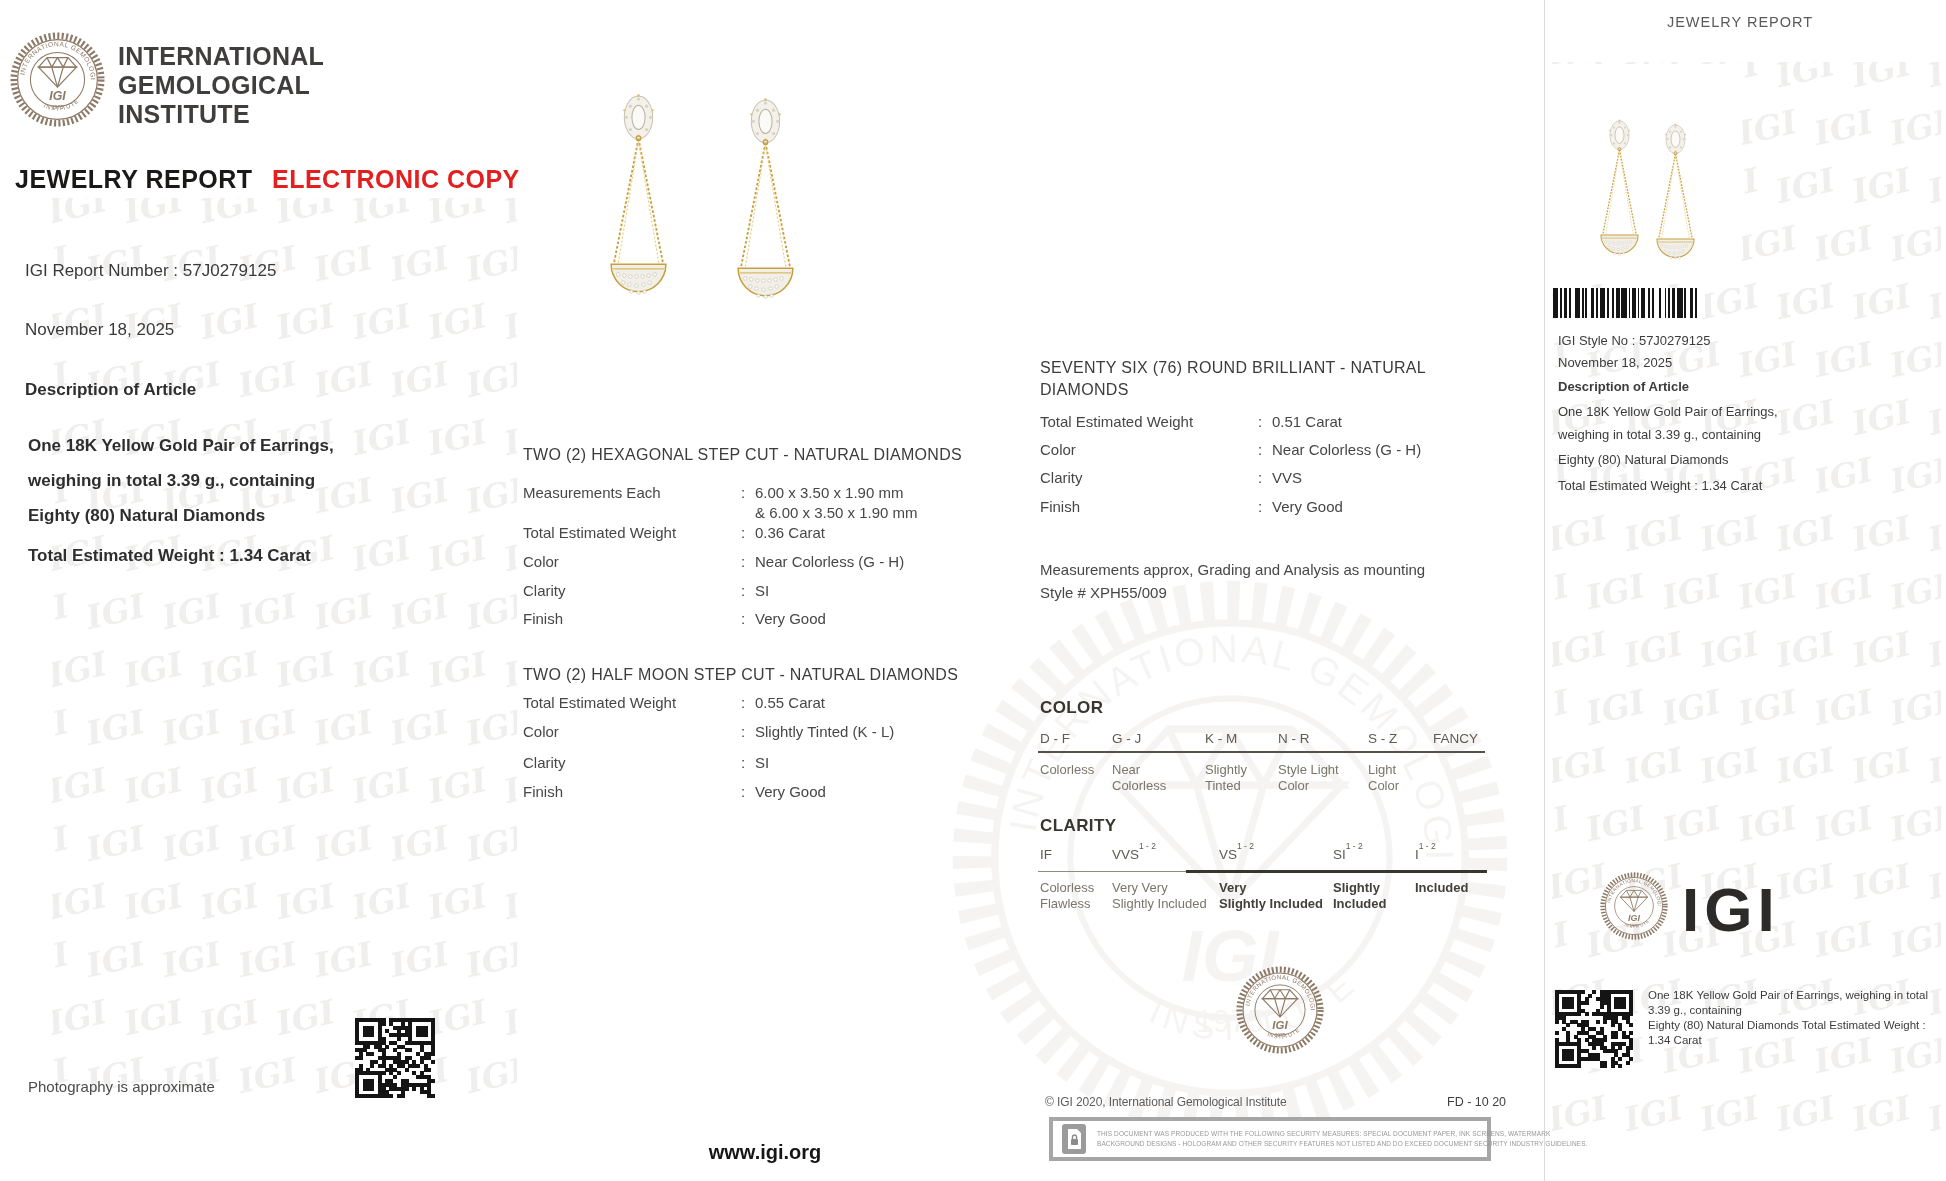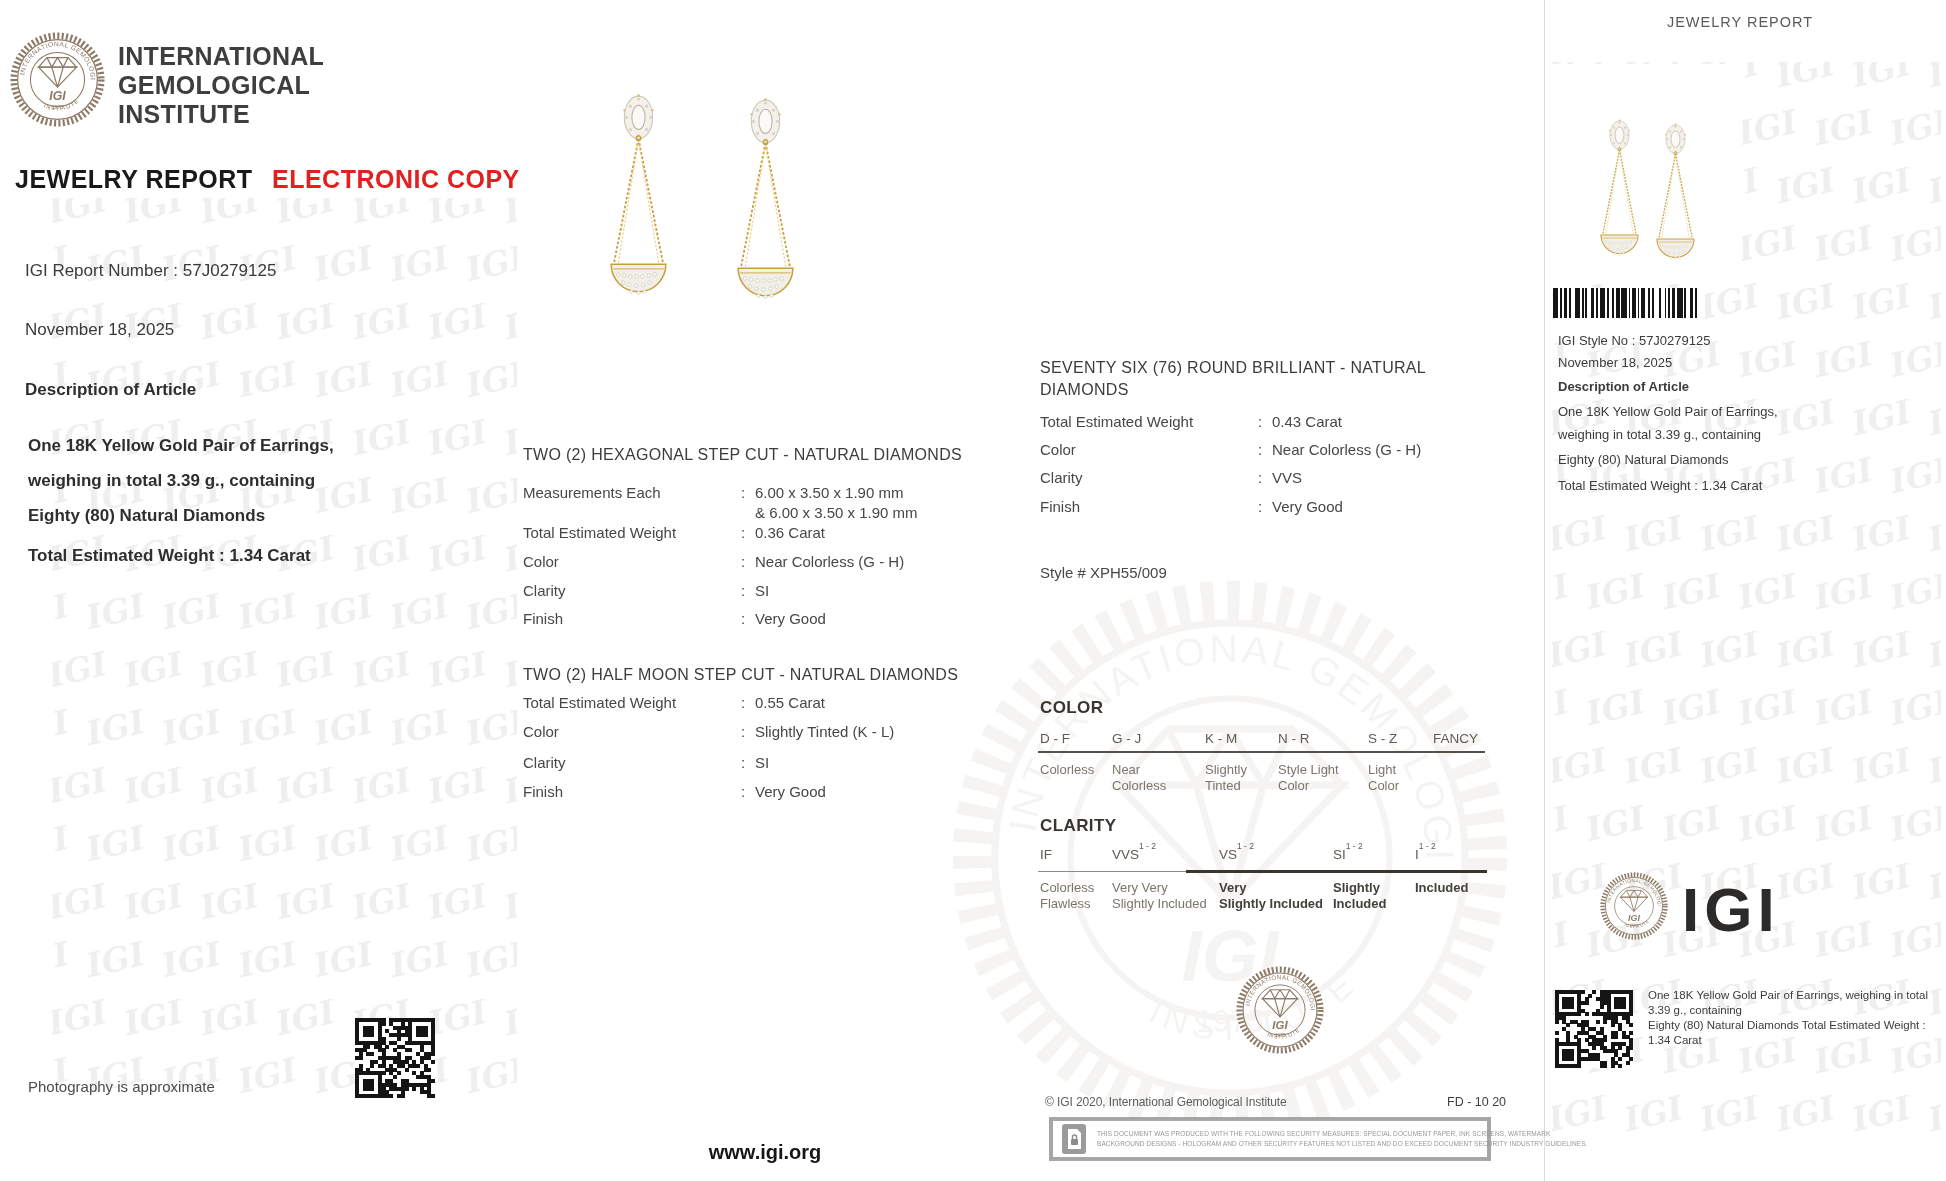--- a/index.html
+++ b/index.html
@@ -703,40 +703,41 @@
       <span class="cln">:</span>
       <span class="val">Very Good</span>
     </div>
   </div>
 
   <div class="spec" style="left:1040px;top:357px;width:470px;height:180px;">
     <div class="spec-title" style="width:450px;white-space:normal;">SEVENTY SIX (76) ROUND BRILLIANT - NATURAL DIAMONDS</div>
     <div class="srow" style="top:55px;">
       <span class="lab">Total Estimated Weight</span>
       <span class="cln">:</span>
-      <span class="val">0.43 Carat</span>
+      <span class="val">0.51 Carat</span>
     </div>
     <div class="srow" style="top:83px;">
       <span class="lab">Color</span>
       <span class="cln">:</span>
       <span class="val">Near Colorless (G - H)</span>
     </div>
     <div class="srow" style="top:111px;">
       <span class="lab">Clarity</span>
       <span class="cln">:</span>
       <span class="val">VVS</span>
     </div>
     <div class="srow" style="top:140px;">
       <span class="lab">Finish</span>
       <span class="cln">:</span>
       <span class="val">Very Good</span>
     </div>
   </div>
 
   <div class="abs remark" style="left:1040px;top:560px;width:470px;">
+    <div>Measurements approx, Grading and Analysis as mounting</div>
     <div style="margin-top:3px;">Style # XPH55/009</div>
   </div>
 
   <div class="abs" style="left:1040px;top:698px;width:450px;height:100px;">
     <div class="scale-title">COLOR</div>
     <div class="g-cell" style="left:0;top:33px;">D - F</div>
     <div class="g-cell" style="left:72px;top:33px;">G - J</div>
     <div class="g-cell" style="left:165px;top:33px;">K - M</div>
     <div class="g-cell" style="left:238px;top:33px;">N - R</div>
     <div class="g-cell" style="left:328px;top:33px;">S - Z</div>

